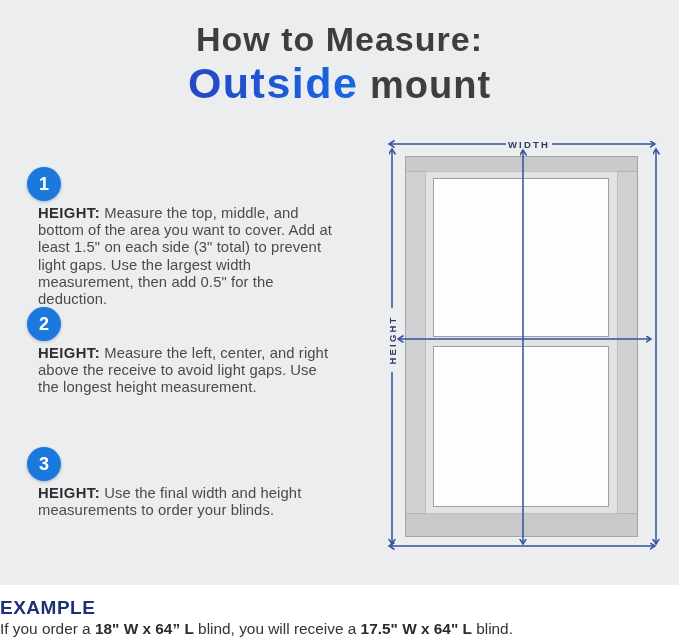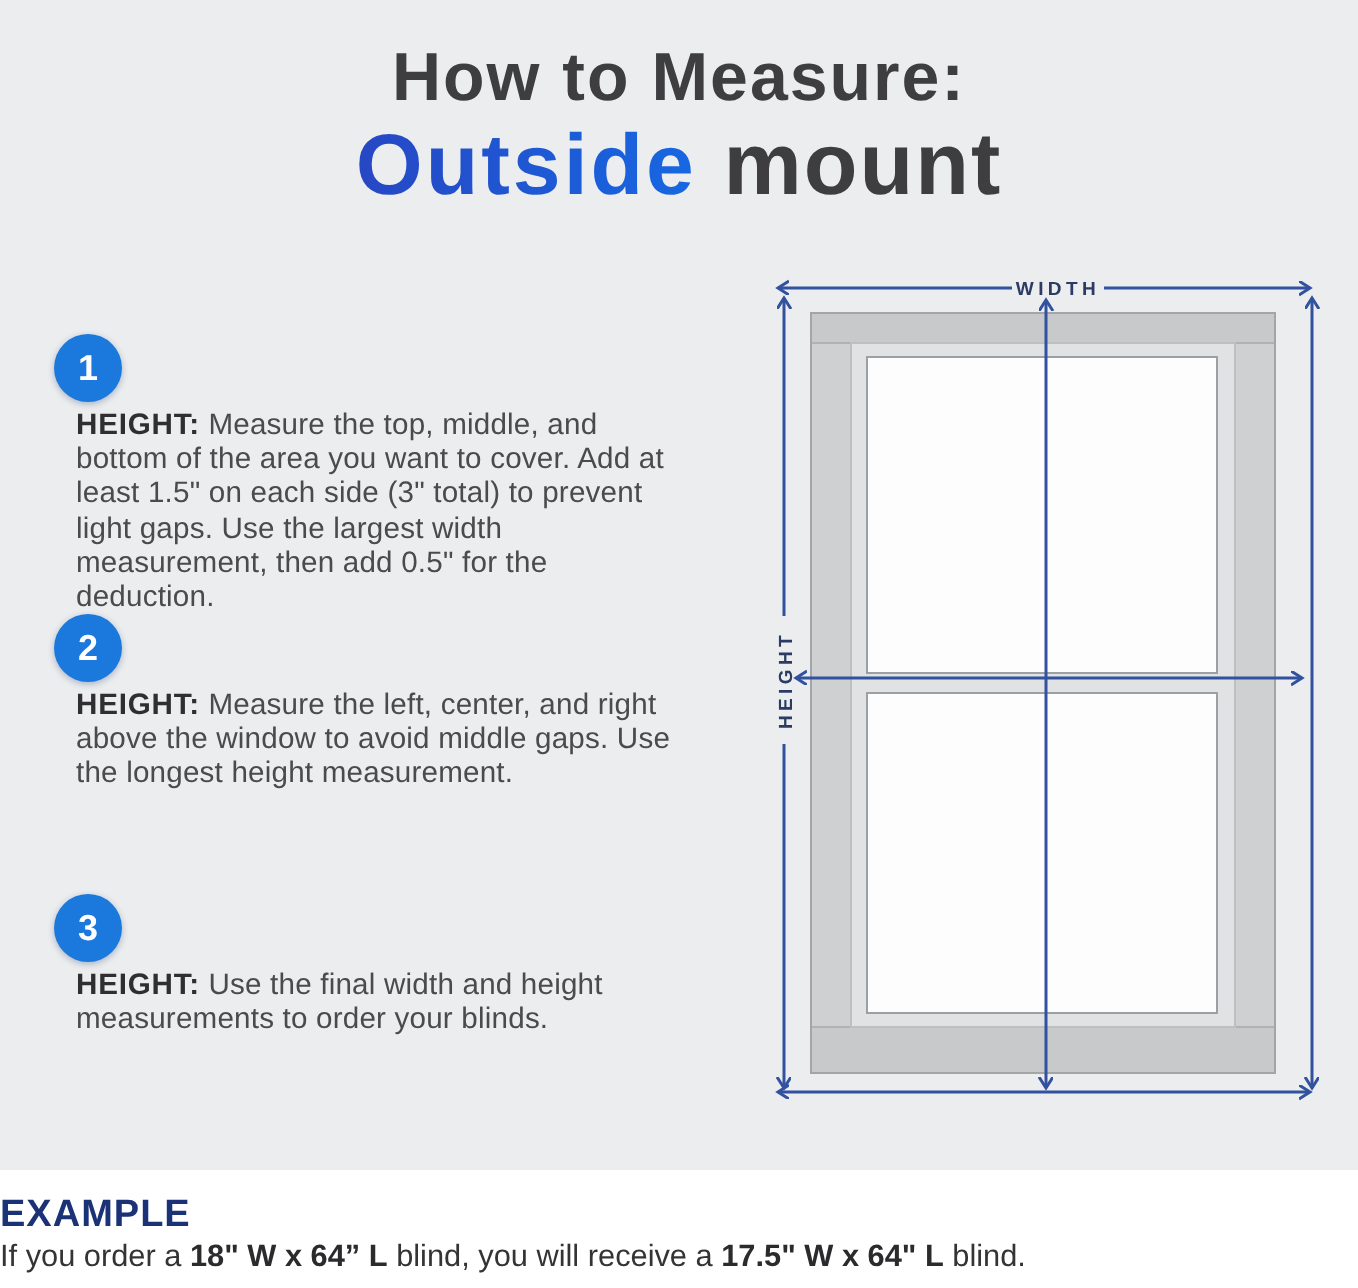--- a/index.html
+++ b/index.html
@@ -9,21 +9,21 @@
 
   
   .title-wrap{position:absolute;left:0;top:20px;width:679px;text-align:center;}
   .title-l1{font-size:34px;font-weight:700;color:#3e3e41;letter-spacing:1px;line-height:38px;}
   .title-l2{margin-top:1px;line-height:48px;}
   .title-outside{font-size:43px;font-weight:700;letter-spacing:1.5px;color:var(--title-blue,#1d56d4);}
   @supports ((-webkit-background-clip:text) or (background-clip:text)){
     .title-outside{background:linear-gradient(90deg,#2747c4 0%,#1767e2 100%);
       -webkit-background-clip:text;background-clip:text;color:transparent;}
   }
-  .title-mount{font-size:44px;font-weight:700;color:#3e3e41;letter-spacing:1px;}
+  .title-mount{font-size:38px;font-weight:700;color:#3e3e41;letter-spacing:1px;}
 
   
   .badge{position:absolute;left:27px;width:34px;height:34px;border-radius:50%;
          background:var(--accent,#1b78dc);color:#fff;font-size:18px;font-weight:700;
          display:flex;align-items:center;justify-content:center;
          box-shadow:0 1px 3px rgba(40,70,120,.35);}
   .badge.b1{top:167px}.badge.b2{top:307px}.badge.b3{top:447px}
   .step-text{position:absolute;left:38px;width:352px;font-size:14.8px;color:#4b4b4d;
              letter-spacing:.1px;}
   .step-text .ln{white-space:nowrap;line-height:17.2px;}
@@ -79,21 +79,21 @@
       <div class="ln">light gaps. Use the largest width</div>
       <div class="ln">measurement, then add 0.5" for the</div>
       <div class="ln">deduction.</div>
     </div>
 
   <div class="badge b2">
       <span>2</span>
     </div>
   <div class="step-text t2">
     <div class="ln"><span class="lbl">HEIGHT:</span> <span>Measure the left, center, and right</span></div>
-      <div class="ln">above the window to avoid middle gaps. Use</div>
+      <div class="ln">above the receive to avoid light gaps. Use</div>
       <div class="ln">the longest height measurement.</div>
     </div>
 
   <div class="badge b3">
       <span>3</span>
     </div>
   <div class="step-text t3">
     <div class="ln"><span class="lbl">HEIGHT:</span> <span>Use the final width and height</span></div>
   <div class="ln">measurements to order your blinds.</div>
     </div>

